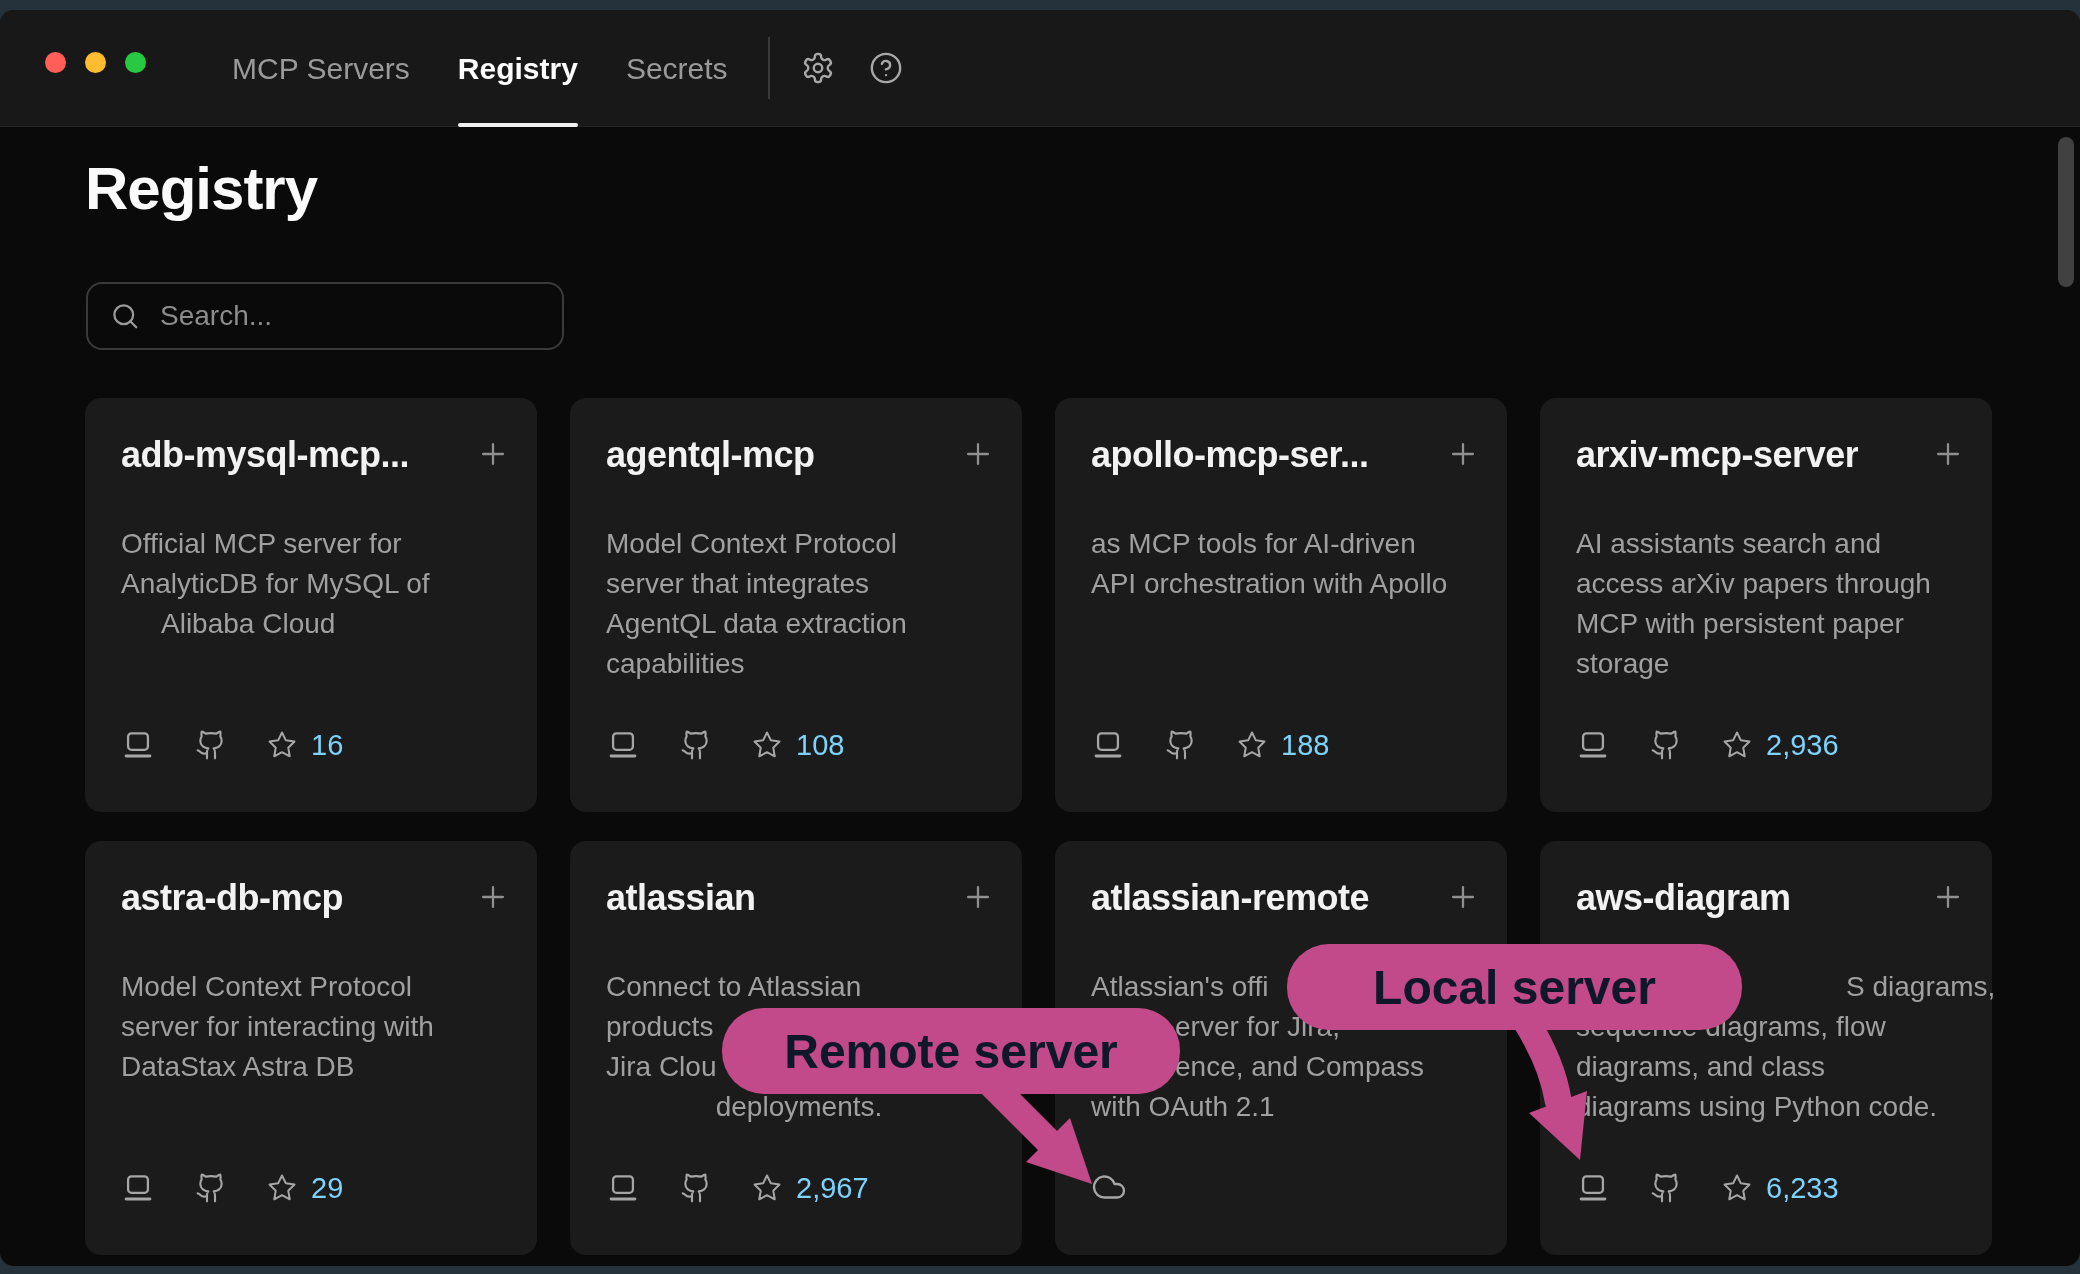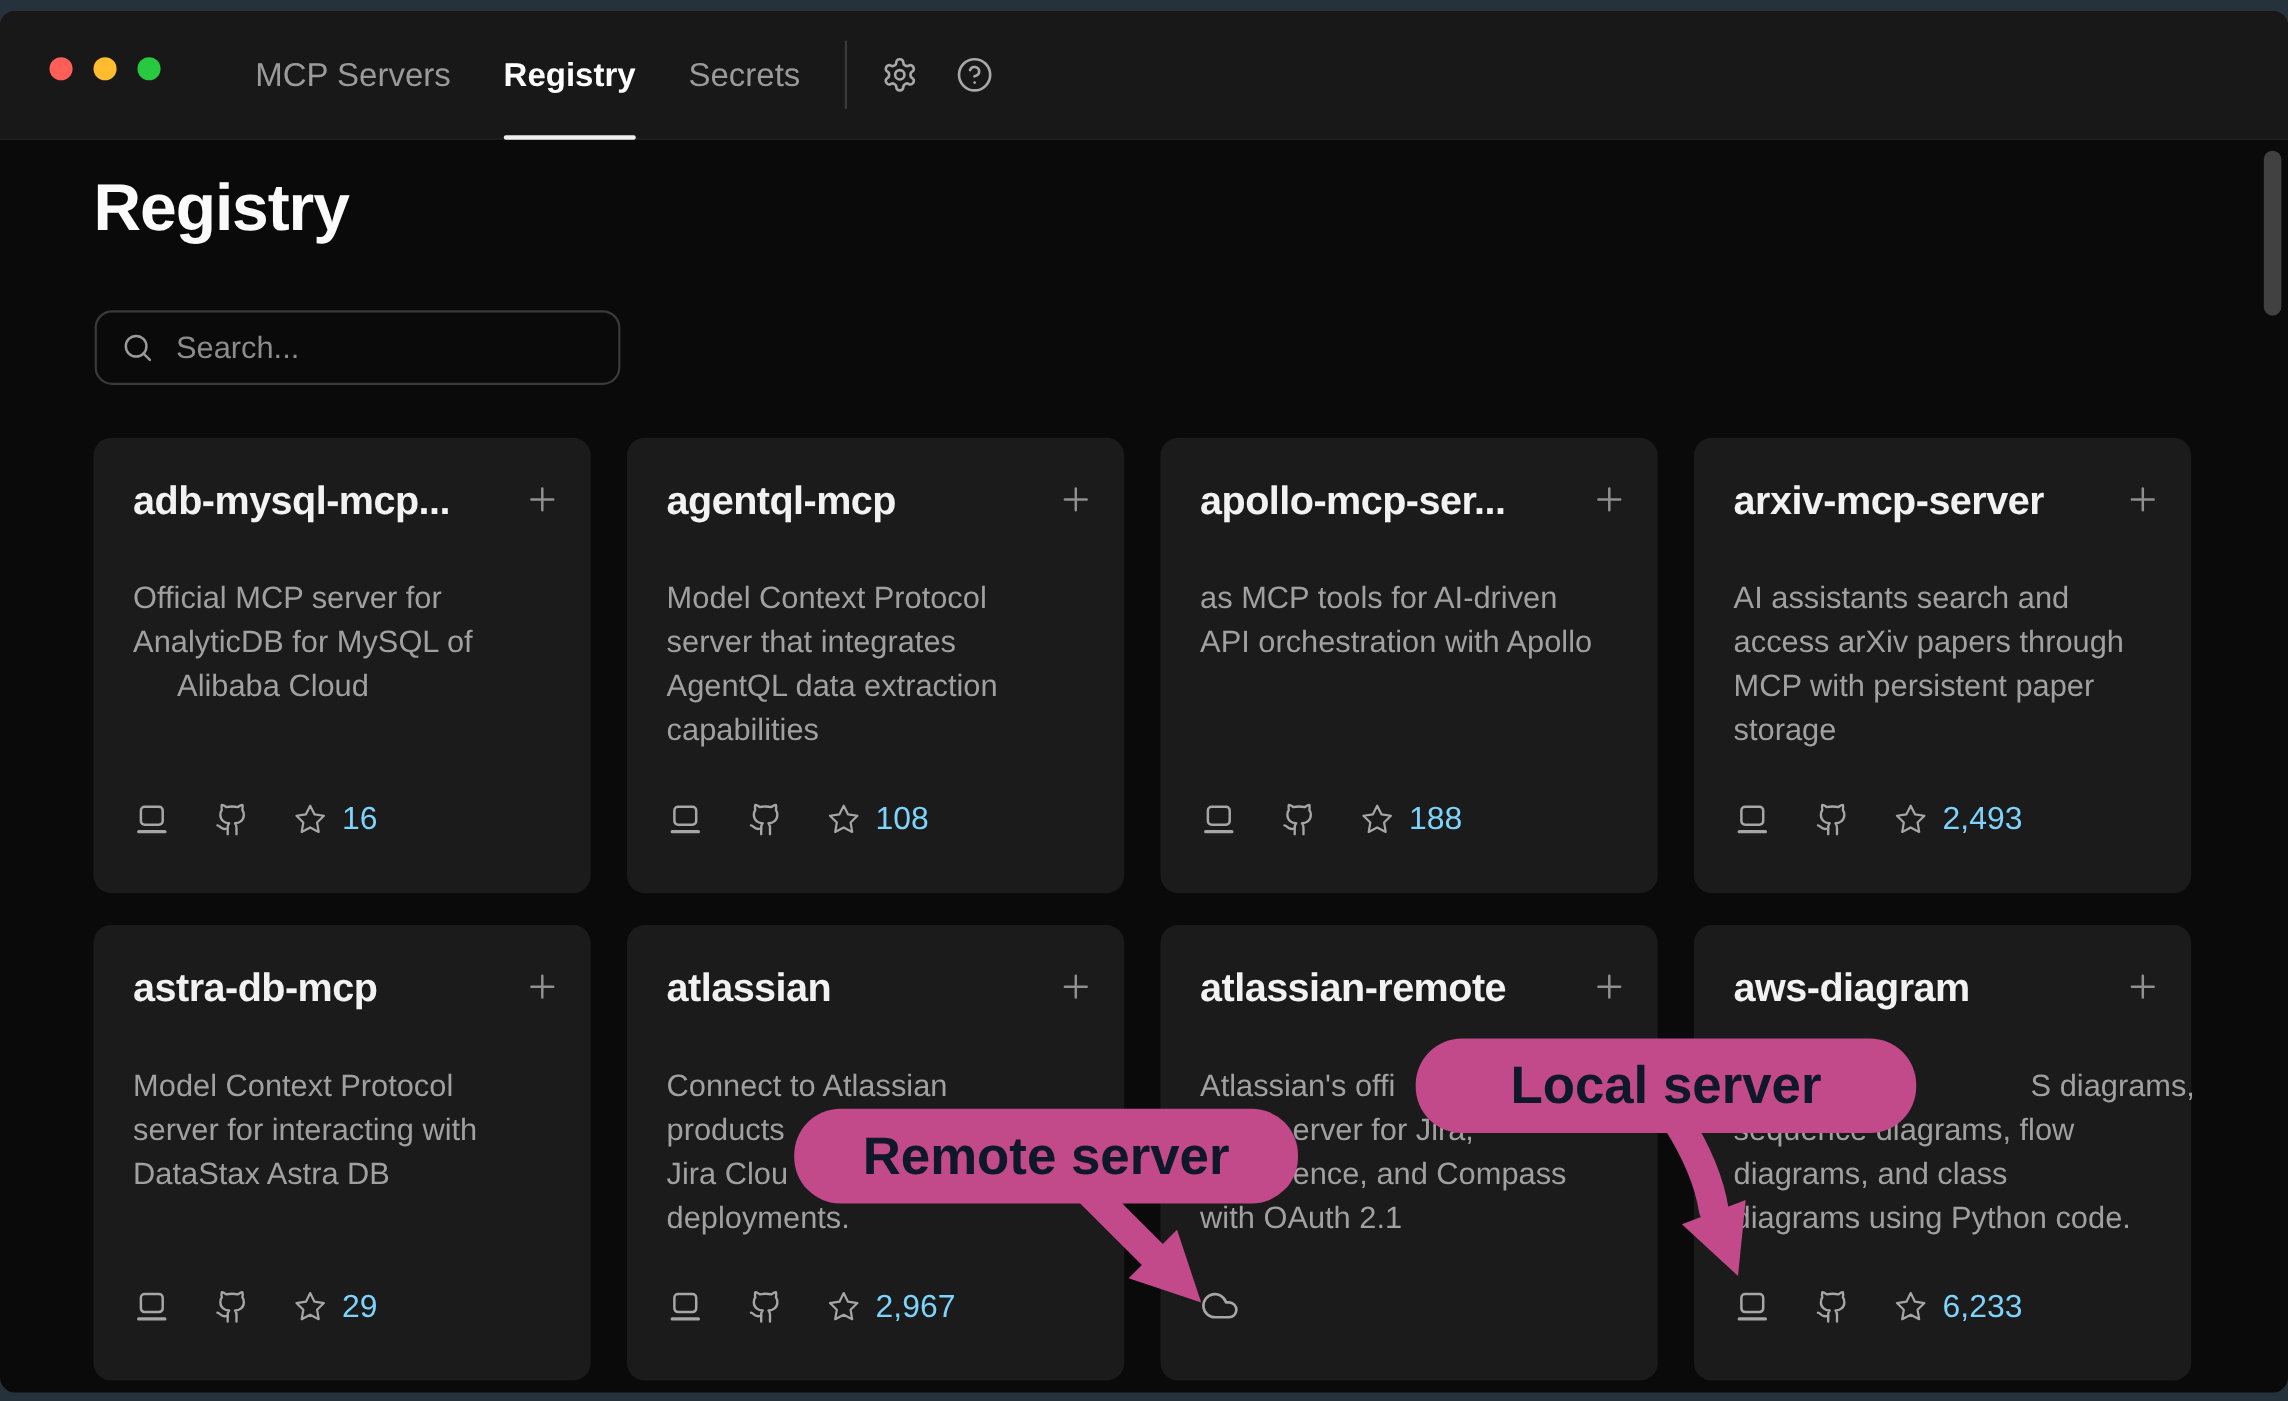--- a/index.html
+++ b/index.html
@@ -259,21 +259,21 @@
                 <path d="M15 22v-4a4.8 4.8 0 0 0-1-3.5c3 0 6-2 6-5.5.08-1.25-.27-2.48-1-3.5.28-1.15.28-2.35 0-3.5 0 0-1 0-3 1.5-2.64-.5-5.36-.5-8 0C6 2 5 2 5 2c-.3 1.15-.3 2.35 0 3.5A5.4 5.4 0 0 0 4 9c0 3.5 3 5.5 6 5.5-.39.49-.68 1.05-.85 1.65-.17.6-.22 1.23-.15 1.85v4"></path>
                 <path d="M9 18c-4.51 2-5-2-7-2"></path>
               </svg>
             </span>
             <div class="star-group">
               <span class="icon">
                 <svg width="30" height="30" viewBox="0 0 24 24">
                   <polygon points="12 2 15.09 8.26 22 9.27 17 14.14 18.18 21.02 12 17.77 5.82 21.02 7 14.14 2 9.27 8.91 8.26"></polygon>
                 </svg>
               </span>
-              <span class="star-count">2,493</span>
+              <span class="star-count">2,936</span>
             </div>
           </div>
         </article>
         <article class="card" style="left: 85px; top: 831px;">
           <div class="card-head">
             <h3 class="card-title">astra-db-mcp</h3>
             <button class="add-btn">
               <span style="display:flex">
                 <svg width="34" height="34" viewBox="0 0 24 24">
                   <path d="M5 12h14M12 5v14"></path>
@@ -317,21 +317,21 @@
                 <svg width="34" height="34" viewBox="0 0 24 24">
                   <path d="M5 12h14M12 5v14"></path>
                 </svg>
               </span>
             </button>
           </div>
           <div class="card-desc">
             <div class="dline" style="padding-left: 0px;">Connect to Atlassian</div>
             <div class="dline" style="padding-left: 0px;">products</div>
             <div class="dline" style="padding-left: 0px;">Jira Clou</div>
-            <div class="dline" style="padding-left: 0px;">deployments.</div>
+            <div class="dline" style="padding-left: 0px; text-align: center;">deployments.</div>
           </div>
           <div class="card-foot">
             <span class="icon">
               <svg width="34" height="34" viewBox="0 0 24 24">
                 <rect x="5" y="3.8" width="14" height="11.6" rx="2.4"></rect>
                 <path d="M3.6 19.8h16.8" stroke-width="2.1"></path>
               </svg>
             </span>
             <span class="icon">
               <svg width="32" height="32" viewBox="0 0 24 24">

